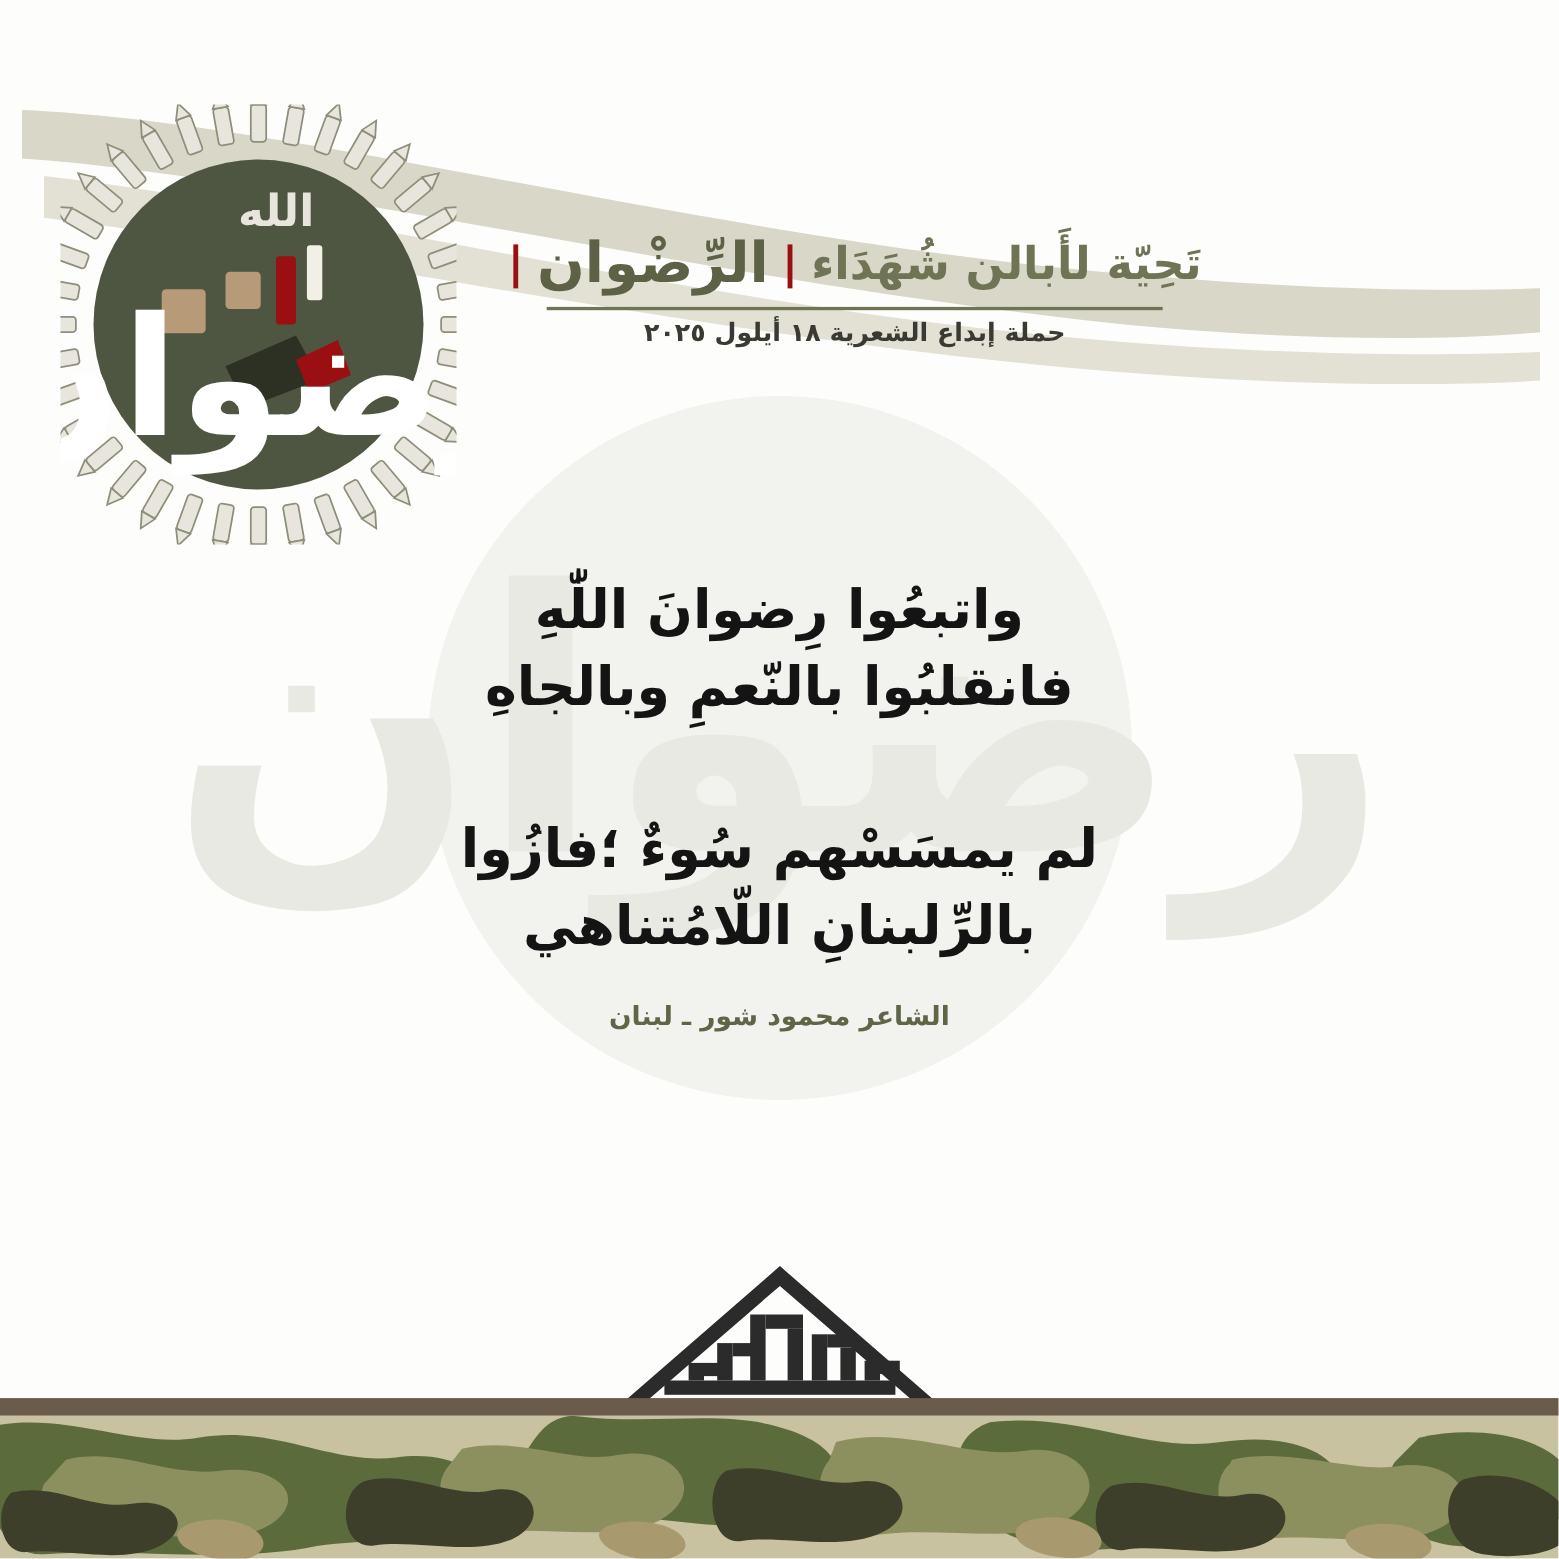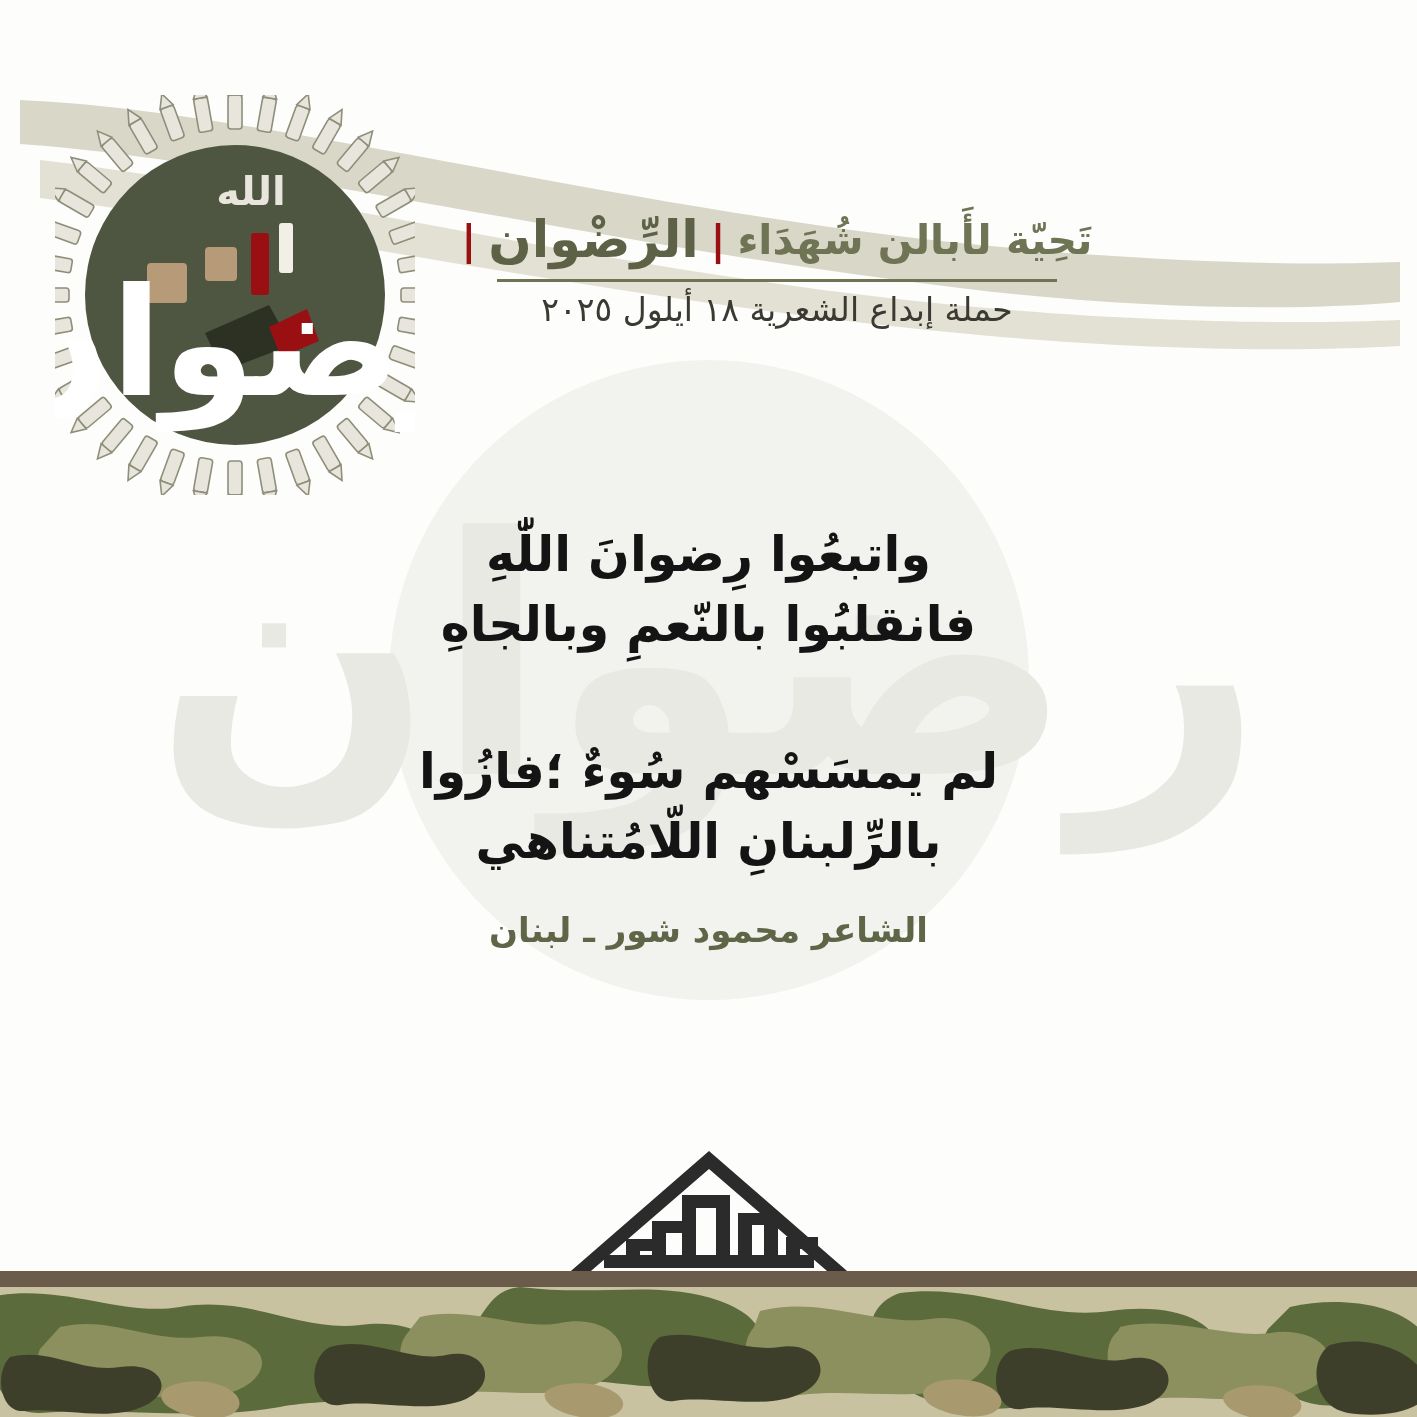--- a/index.html
+++ b/index.html
@@ -93,22 +93,22 @@
     font-weight: bold;
     color: #5d6246;
   }
   .header-rule {
     height: 3px;
     background: #6e7454;
     margin: 10px auto 8px auto;
     width: 560px;
   }
   .header-sub {
-    font-size: 33px;
-    font-weight: normal;
+    font-size: 23px;
+    font-weight: bold;
     color: #3a3a33;
     direction: rtl;
     white-space: nowrap;
     text-align: center;
   }
 
   
   .logo-badge {
     position: absolute;
     top: 95px;
@@ -133,21 +133,21 @@
     font-weight: bold;
     color: #141414;
     line-height: 1.42;
     letter-spacing: 0px;
   }
   .verse-gap {
     height: 78px;
   }
   .poet {
     margin-top: 34px;
-    font-size: 34px;
+    font-size: 24px;
     font-weight: bold;
     color: #5f6648;
     direction: rtl;
   }
 
   
   .kufic {
     position: absolute;
     bottom: 136px;
     left: 50%;

